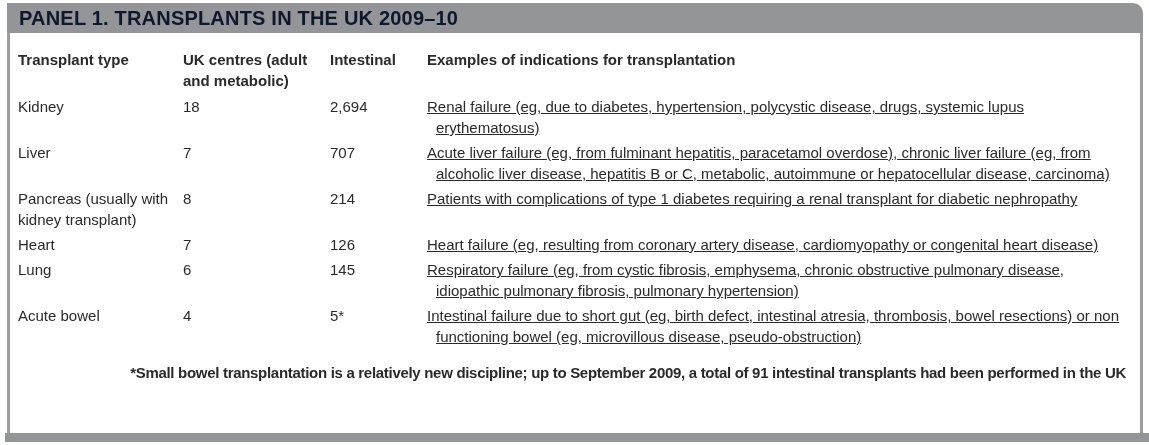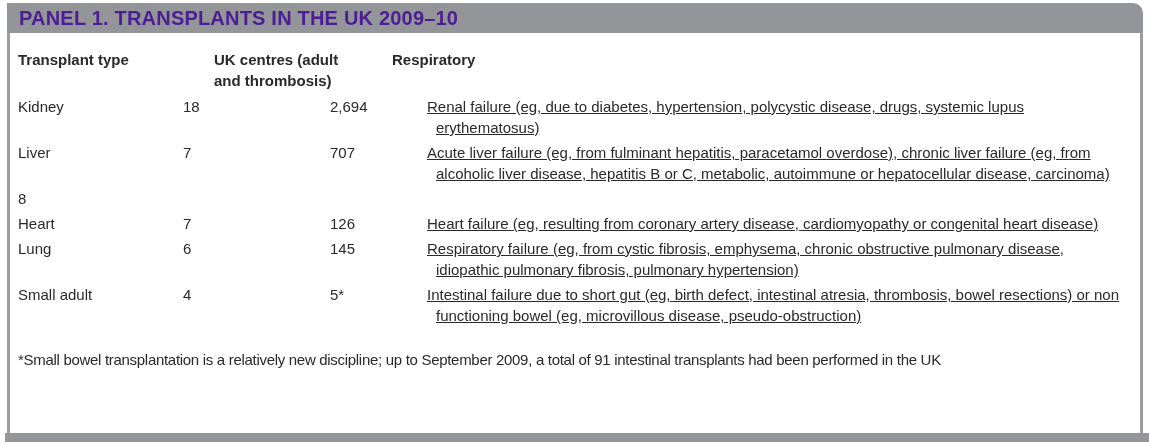--- a/index.html
+++ b/index.html
@@ -22,21 +22,21 @@
     width: 1136px;
     height: 30px;
     background: #939599;
     border-radius: 0 10px 0 0;
     display: flex;
     align-items: center;
     box-sizing: border-box;
     padding-left: 12px;
   }
   .title-bar .title-text {
-    color: #4c1d95;
+    color: #0f172a;
     font-size: 20px;
     font-weight: bold;
     letter-spacing: 0.2px;
     white-space: nowrap;
   }
   .panel-body {
     position: absolute;
     left: 7px;
     top: 33px;
     width: 1136px;
@@ -55,84 +55,89 @@
     height: 9px;
     background: #939599;
   }
   .trow {
     display: grid;
     grid-template-columns: 165px 147px 97px auto;
     font-size: 15px;
     line-height: 21px;
     margin-bottom: 4px;
   }
-  .trow.thead { font-weight: bold; margin-bottom: 5px; gap: 31px; }
+  .trow.thead { font-weight: bold; margin-bottom: 5px; }
   .cell { padding-right: 6px; }
   .cell.indications {
     padding-left: 9px;
     text-indent: -9px; 
     text-decoration: underline;
   }
   .footnote {
-    margin-top: 23px;
+    margin-top: 15px;
     font-size: 15px;
     line-height: 21px;
-    font-weight: normal;
+    font-weight: bold;
     letter-spacing: -0.3px;
+    text-align: right;
   }
 </style>
 </head>
 <body>
 
 <div class="title-bar">
   <span class="title-text">PANEL 1. TRANSPLANTS IN THE UK 2009–10</span>
 </div>
 
 <div class="panel-body">
 
   <div class="trow thead">
     <div class="cell">Transplant type</div>
-    <div class="cell">UK centres (adult and thrombosis)</div>
-    <div class="cell">Respiratory</div>
+    <div class="cell">UK centres (adult and metabolic)</div>
+    <div class="cell">Intestinal</div>
+    <div class="cell">Examples of indications for transplantation</div>
   </div>
 
   <div class="trow">
     <div class="cell">Kidney</div>
     <div class="cell">18</div>
     <div class="cell">2,694</div>
     <div class="cell indications">Renal failure (eg, due to diabetes, hypertension, polycystic disease, drugs, systemic lupus erythematosus)</div>
   </div>
 
   <div class="trow">
     <div class="cell">Liver</div>
     <div class="cell">7</div>
     <div class="cell">707</div>
     <div class="cell indications">Acute liver failure (eg, from fulminant hepatitis, paracetamol overdose), chronic liver failure (eg, from alcoholic liver disease, hepatitis B or C, metabolic, autoimmune or hepatocellular disease, carcinoma)</div>
   </div>
 
   <div class="trow">
+    <div class="cell">Pancreas (usually with kidney transplant)</div>
     <div class="cell">8</div>
+    <div class="cell">214</div>
+    <div class="cell indications">Patients with complications of type 1 diabetes requiring a renal transplant for diabetic nephropathy</div>
   </div>
 
   <div class="trow">
     <div class="cell">Heart</div>
     <div class="cell">7</div>
     <div class="cell">126</div>
     <div class="cell indications">Heart failure (eg, resulting from coronary artery disease, cardiomyopathy or congenital heart disease)</div>
   </div>
 
   <div class="trow">
     <div class="cell">Lung</div>
     <div class="cell">6</div>
     <div class="cell">145</div>
     <div class="cell indications">Respiratory failure (eg, from cystic fibrosis, emphysema, chronic obstructive pulmonary disease, idiopathic pulmonary fibrosis, pulmonary hypertension)</div>
   </div>
 
   <div class="trow">
-    <div class="cell">Small adult</div>
+    <div class="cell">Acute bowel</div>
     <div class="cell">4</div>
     <div class="cell">5*</div>
     <div class="cell indications">Intestinal failure due to short gut (eg, birth defect, intestinal atresia, thrombosis, bowel resections) or non functioning bowel (eg, microvillous disease, pseudo-obstruction)</div>
   </div>
 
   <div class="footnote">*Small bowel transplantation is a relatively new discipline; up to September 2009, a total of 91 intestinal transplants had been performed in the UK</div>
 
 </div>
 
 <div class="bottom-bar"></div>

